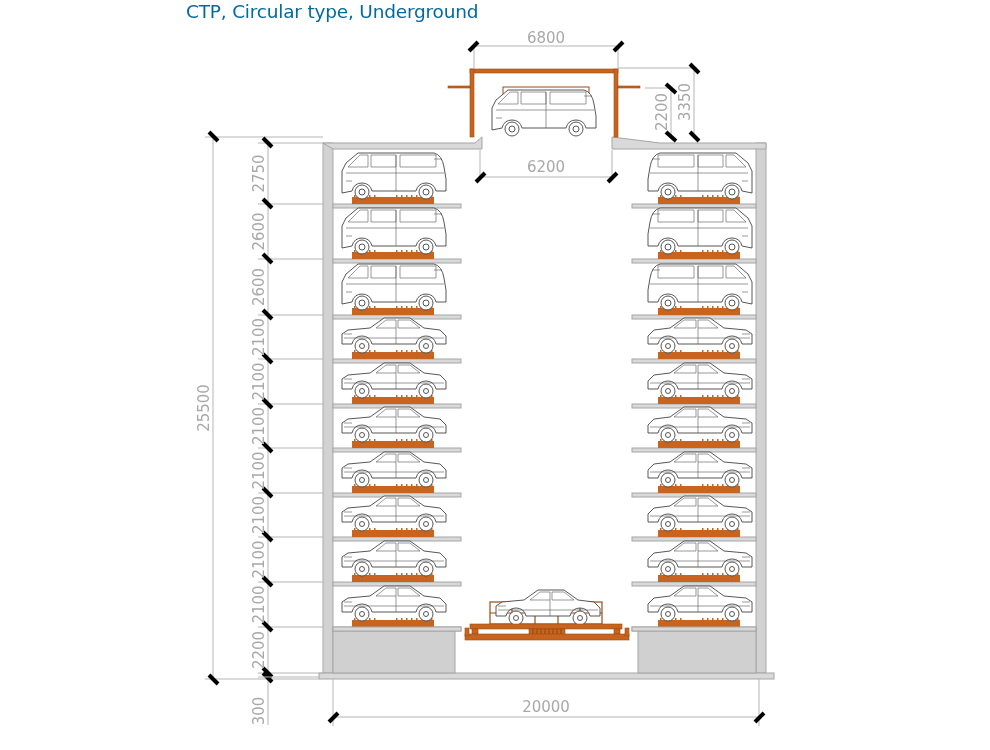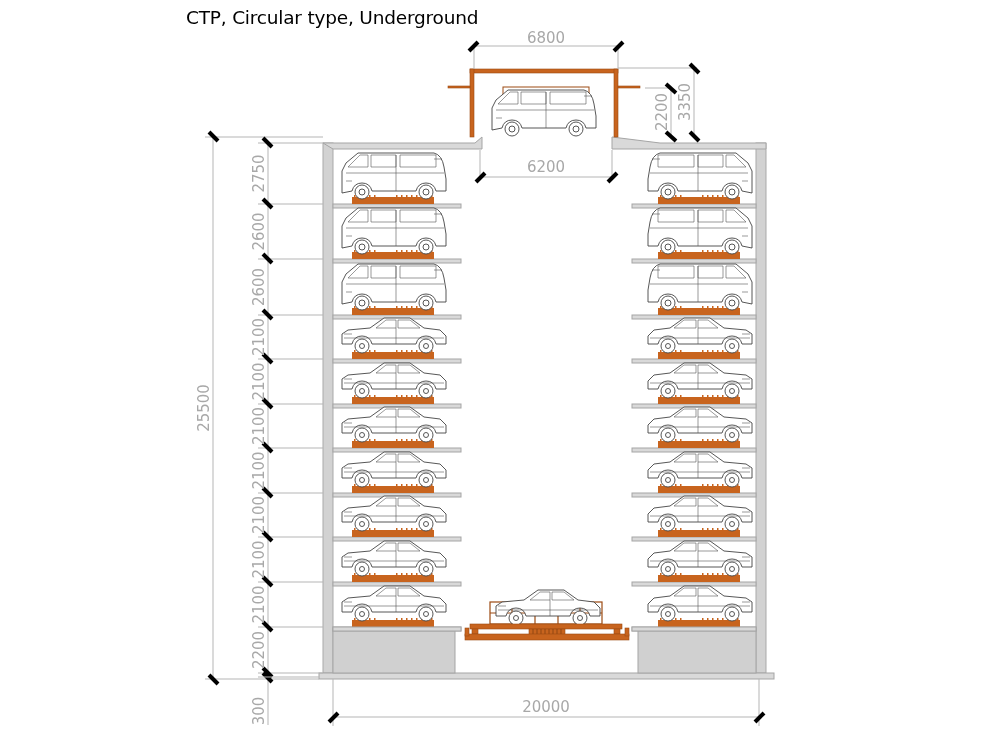--- a/index.html
+++ b/index.html
@@ -1,17 +1,17 @@
 <!DOCTYPE html>
 <html><head>
 <meta charset="utf-8">
 <style>
   html, body { margin: 0; padding: 0; background: #ffffff; }
   body { width: 990px; height: 750px; position: relative; overflow: hidden; font-family: "Liberation Sans", sans-serif; }
-  #title { position: absolute; left: 186px; top: 7px; font-family: "DejaVu Sans", sans-serif; font-size: 18.5px; color: #000000; letter-spacing: -0.2px; }
+  #title { position: absolute; left: 186px; top: 1px; font-family: "DejaVu Sans", sans-serif; font-size: 18.5px; color: #0369a1; letter-spacing: -0.2px; }
   svg#drawing { position: absolute; left: 0; top: 0; }
   .dim-text { font-family: "DejaVu Sans", sans-serif; font-size: 15px; fill: #a8a8a8; }
   .dim-line { stroke: #b5b5b5; stroke-width: 1; fill: none; }
   .tick { stroke: #000; stroke-width: 4; stroke-linecap: butt; }
   .wall { fill: #d2d2d2; stroke: #a9a9a9; stroke-width: 1; }
   .slab { fill: #d9d9d9; stroke: #a5a5a5; stroke-width: 1; }
   .pit { fill: #d0d0d0; stroke: #a5a5a5; stroke-width: 1; }
   .pallet { fill: #c8641e; }
   .steel { fill: #c8641e; stroke: #9c4a12; stroke-width: 0.6; }
   .car-line { stroke: #444; stroke-width: 0.9; fill: #fff; }

